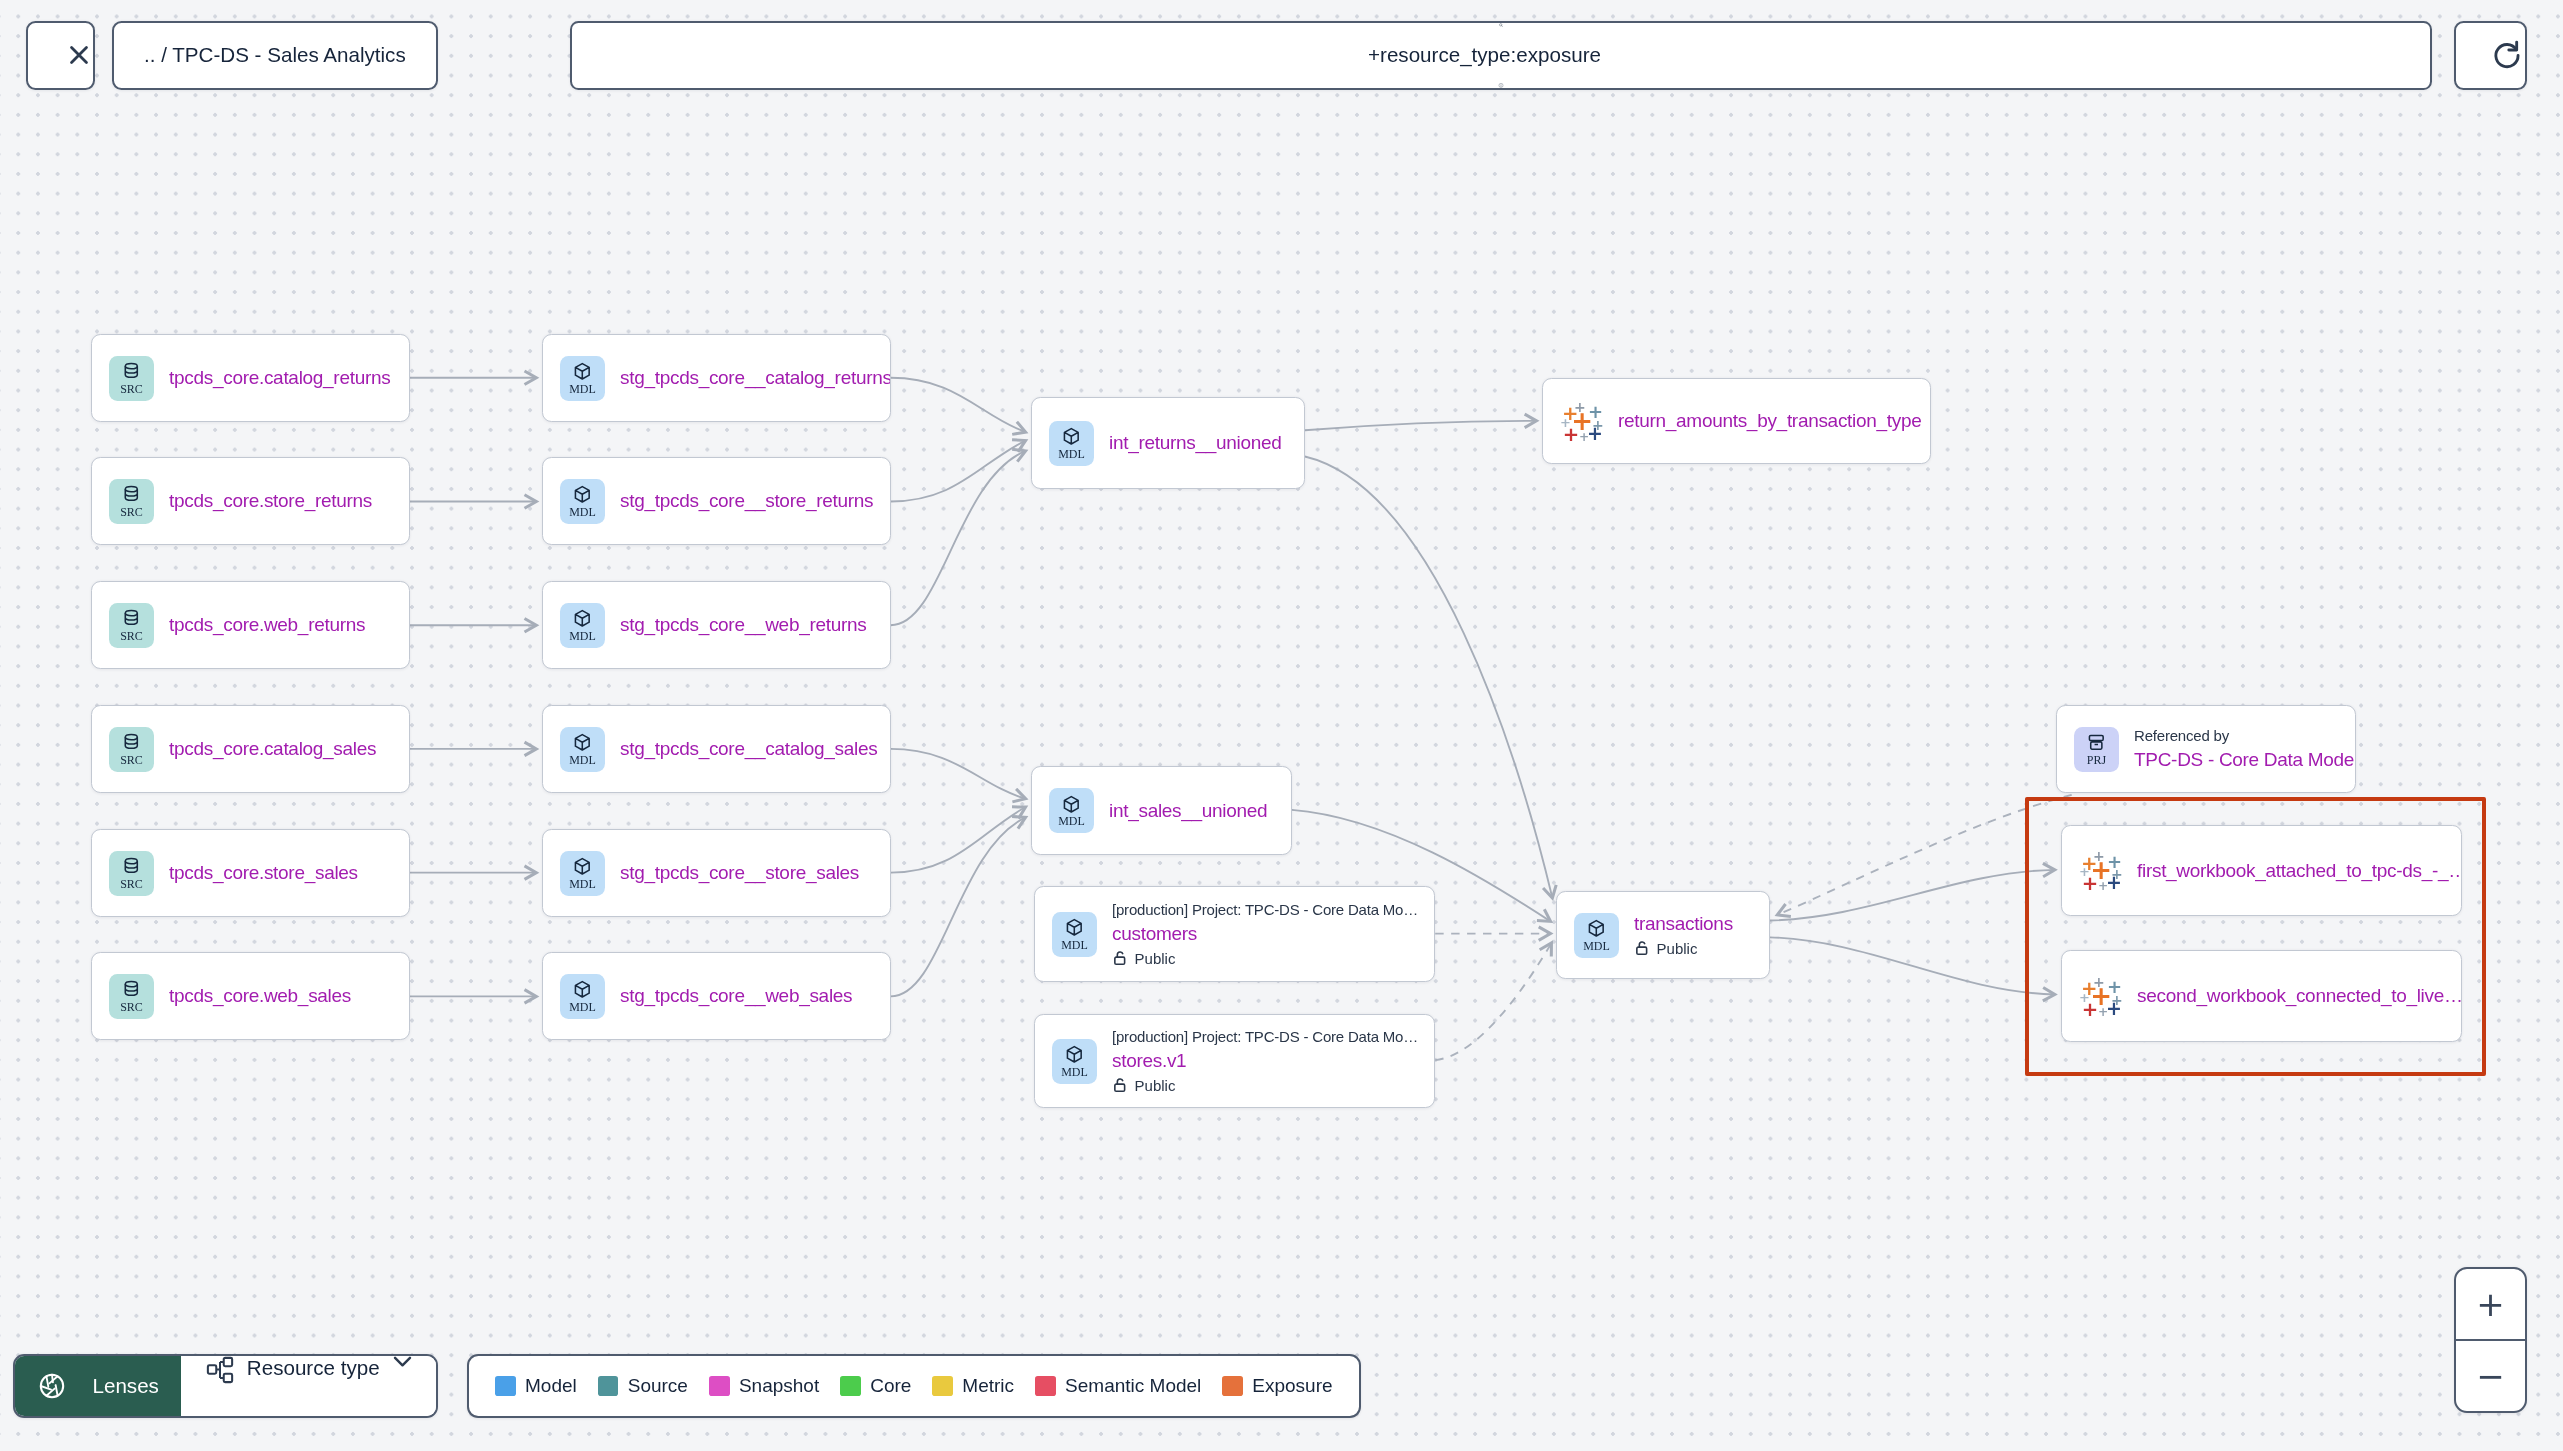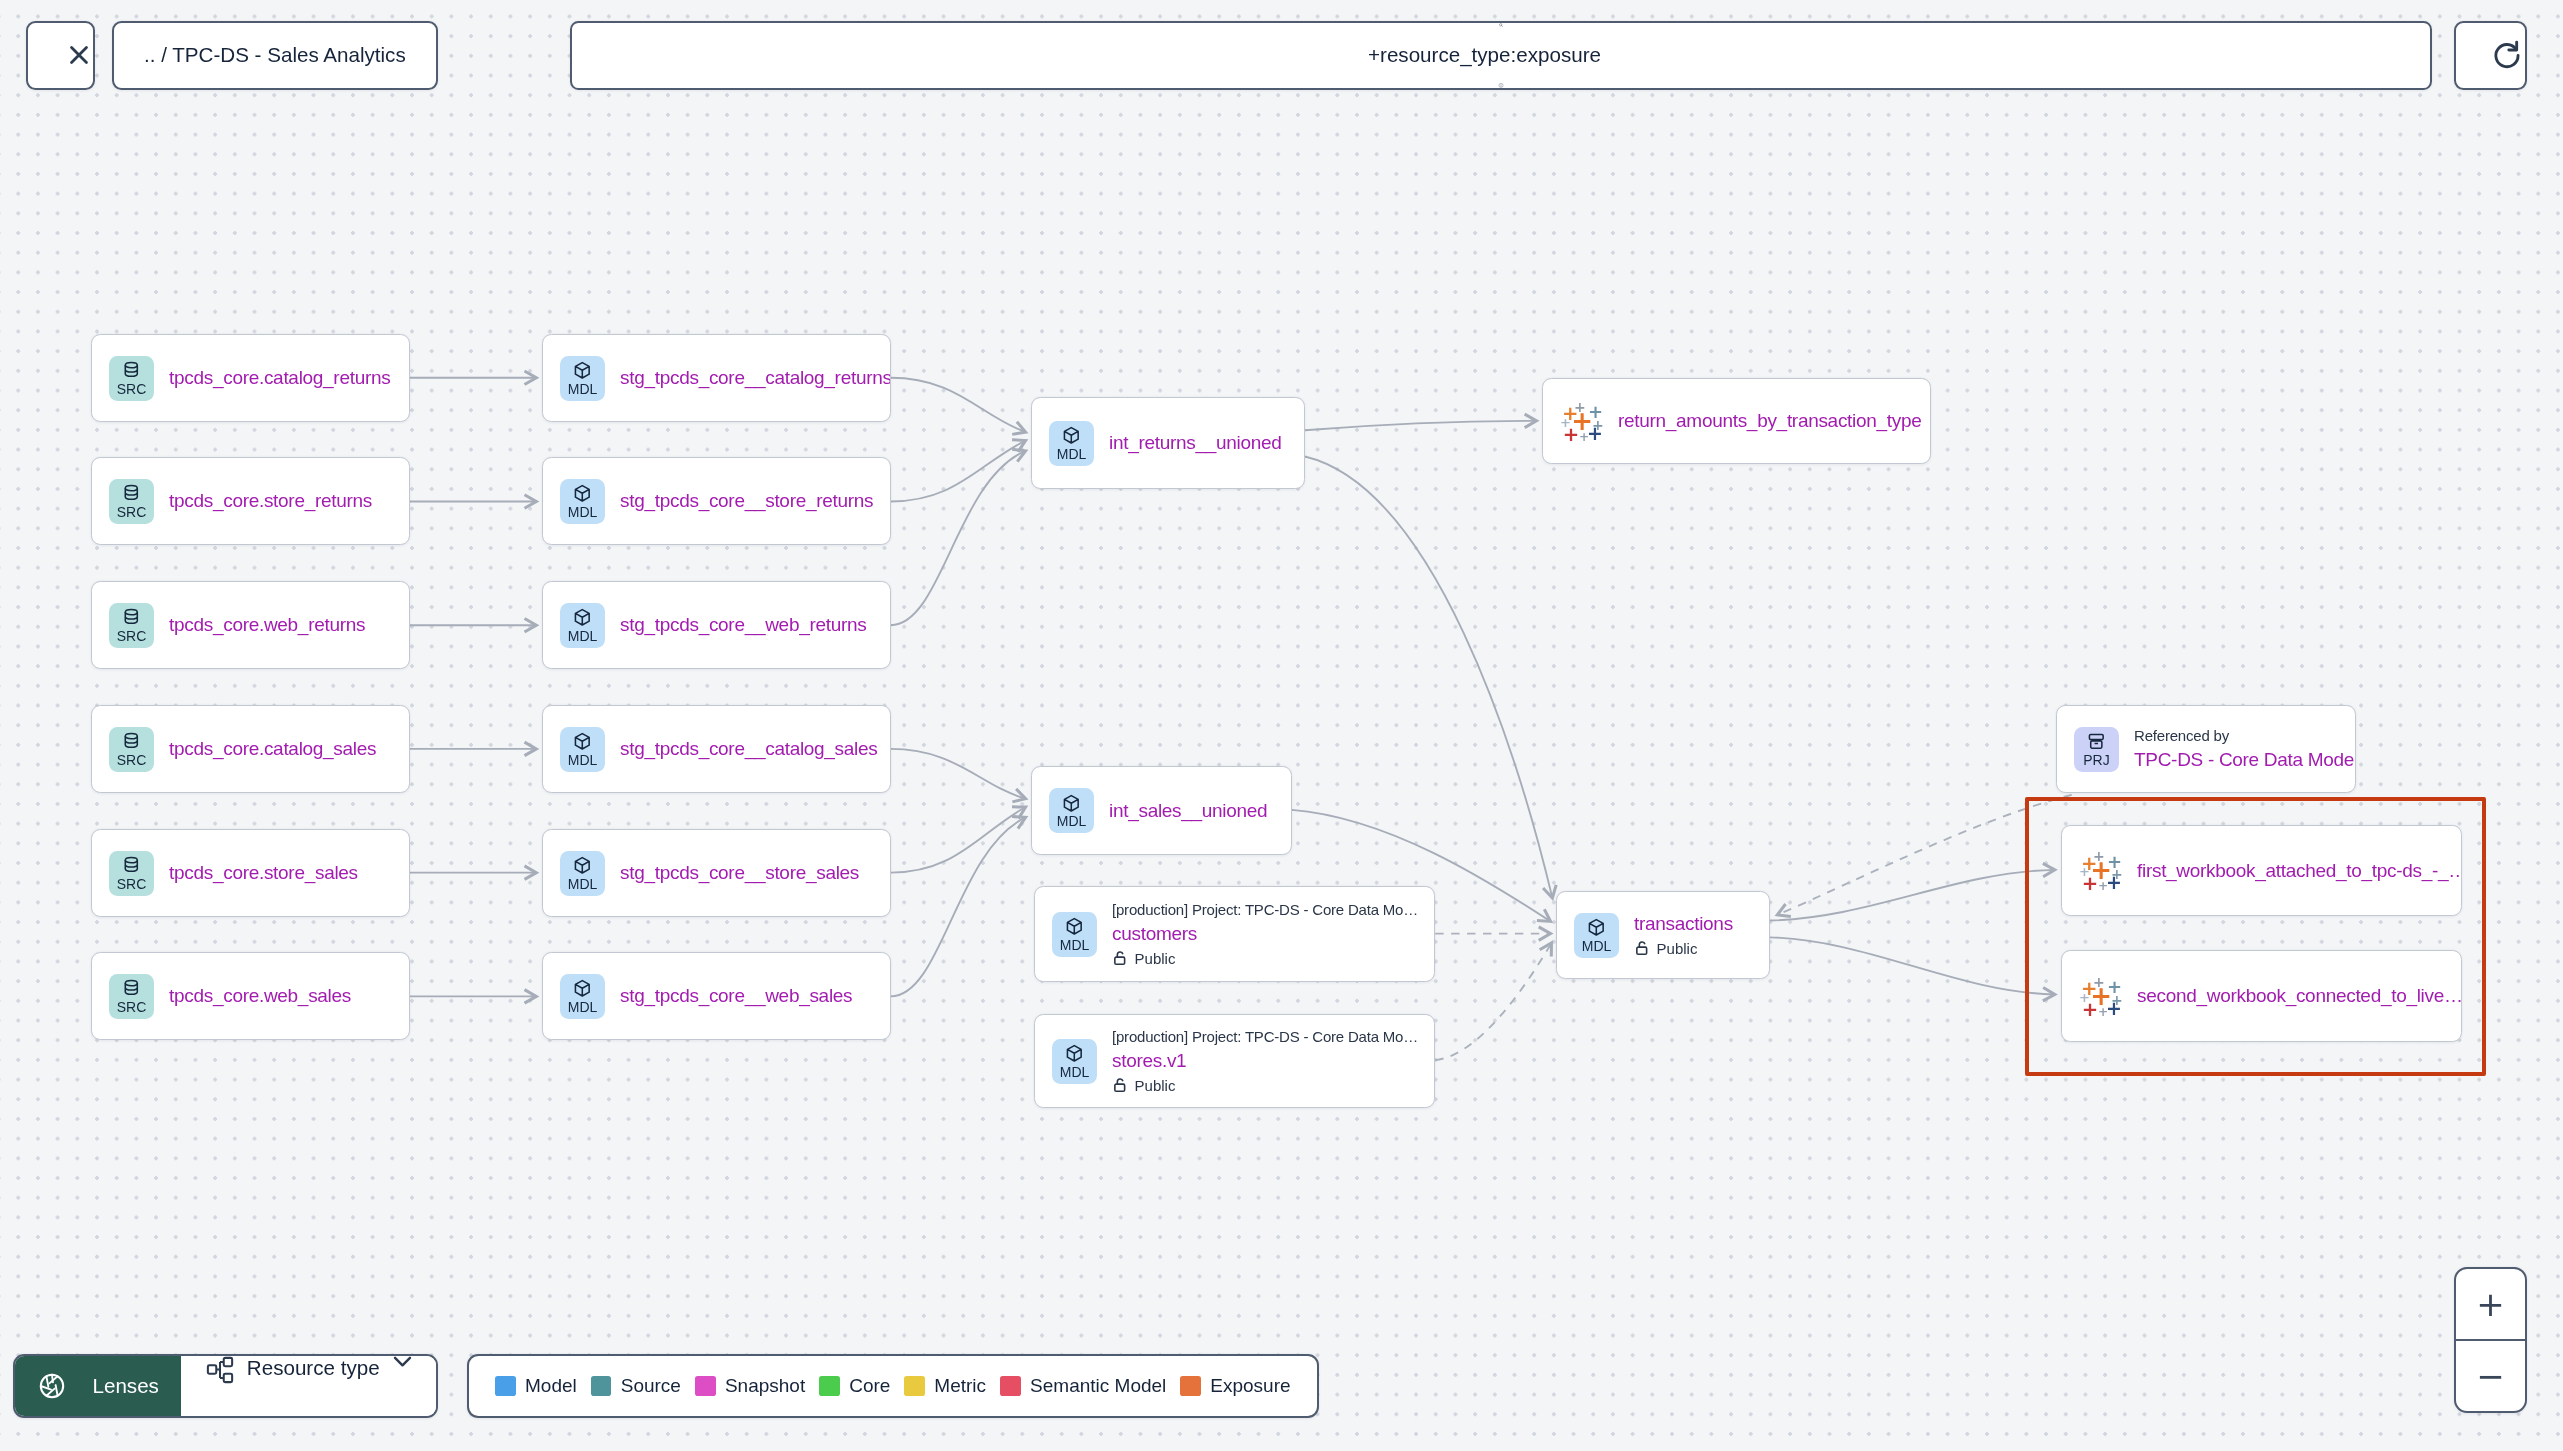--- a/index.html
+++ b/index.html
@@ -31,41 +31,41 @@
        box-shadow:0 0.9px 2.8px rgba(25,35,55,.07);z-index:3;overflow:hidden;white-space:nowrap;}
   .node .title{font-size:19px;letter-spacing:-0.3px;color:#a21caf;}
   .node .small{font-size:15px;letter-spacing:-0.2px;color:#2a3648;}
   .node .col{display:flex;flex-direction:column;gap:4.7px;min-width:0;}
   .pubrow{display:flex;align-items:center;gap:6.6px;font-size:15px;color:#2a3648;}
   .chip{width:45px;height:45px;border-radius:8.4px;flex:0 0 45px;display:flex;flex-direction:column;
         align-items:center;justify-content:center;gap:0;}
   .chip.src{background:#b5e0dd;}
   .chip.mdl{background:#bfdef8;}
   .chip.prj{background:#ccd2f7;}
-  .chip .badge{font-family:Liberation Sans, sans-serif;font-size:14px;color:#16283e;line-height:1;margin-top:0.9px;text-align:center;}
+  .chip .badge{font-family:Liberation Serif, serif;font-size:12px;color:#16283e;line-height:1;margin-top:0.9px;text-align:center;}
   
   .tbl{position:relative;width:43px;height:43px;flex:0 0 43px;}
   .tbl span{position:absolute;font-family:"DejaVu Sans",sans-serif;font-weight:bold;line-height:1;}
   .t1{left:14px;top:0;  font-size:14px;color:#8e9aa8;}
   .t2{left:1.9px; top:4.7px; font-size:19.7px;color:#e87f2e;}
   .t3{left:28px;top:3.7px; font-size:18px;color:#6e93a8;}
   .t4{left:0;   top:16px;font-size:13px;color:#a7b6c4;}
   .t5{left:11.2px;top:8.4px; font-size:26px;color:#e87325;}
   .t6{left:32px;top:18px;font-size:14px;color:#7b98ab;}
   .t7{left:2.8px; top:25px;font-size:19.7px;color:#c93434;}
   .t8{left:19px;top:31px;font-size:12.2px;color:#93a1af;}
   .t9{left:27px;top:24.4px;font-size:19px;color:#2b4a7f;}
   
   #lens-group{position:absolute;left:13px;top:1354px;height:64px;display:flex;z-index:10;
        border:2.3px solid #4f5b6e;border-radius:11.2px;overflow:hidden;background:#fff;
        box-shadow:0 0.9px 2.8px rgba(20,30,50,.08);box-sizing:border-box;}
   #lens-seg{display:flex;align-items:center;gap:27px;padding:0 22.5px;background:#2a5d50;color:#fff;font-size:20.6px;}
   #rt-seg{display:flex;align-items:flex-start;gap:13px;padding:0 24.4px;background:#fff;color:#16243a;font-size:20.6px;}
   #legend{position:absolute;left:467px;top:1354px;height:64px;display:inline-flex;align-items:center;
-       gap:14px;padding:0 26px;background:#fff;border:2.3px solid #4f5b6e;border-radius:11.2px;z-index:10;
+       gap:21px;padding:0 26px;background:#fff;border:2.3px solid #4f5b6e;border-radius:11.2px;z-index:10;
        box-shadow:0 0.9px 2.8px rgba(20,30,50,.08);box-sizing:border-box;}
   .legend-item{display:flex;align-items:center;gap:9.4px;font-size:19px;color:#16243a;}
   .swatch{width:20.6px;height:20.6px;border-radius:2.8px;background:#999;}
   #zoom-ctl{position:absolute;left:2454px;top:1267px;width:73px;height:146px;background:#fff;
        border:2.8px solid #4f5b6e;border-radius:13px;display:flex;flex-direction:column;z-index:10;
        box-sizing:border-box;box-shadow:0 0.9px 2.8px rgba(20,30,50,.08);}
   .zoom-half{flex:1;display:flex;align-items:center;justify-content:center;font-size:34px;color:#39465a;
        font-family:"DejaVu Sans",sans-serif;}
   .zoom-half + .zoom-half{border-top:2.3px solid #4f5b6e;}
   svg.icon{display:block;}

